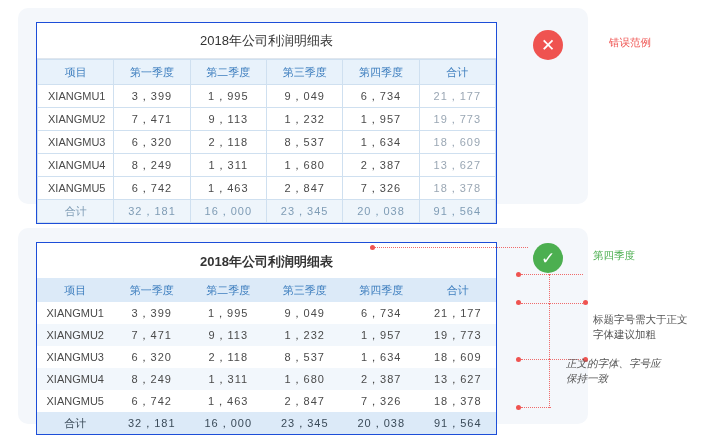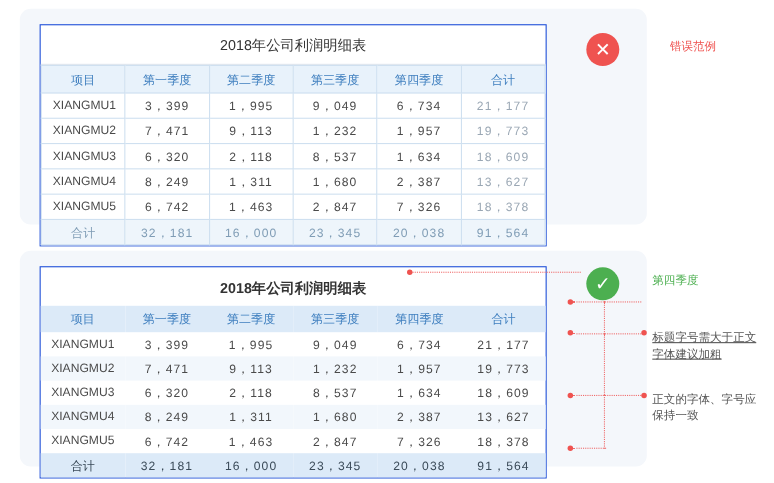--- a/index.html
+++ b/index.html
@@ -105,22 +105,22 @@
   #badge-bad{ left:533px; top:30px; background:#ef5350; }
   #badge-good{ left:533px; top:243px; background:#4caf50; }
 
   .note{
     position:absolute;
     font-size:10.5px;
     line-height:15px;
   }
   #note-bad{ left:593px; top:35px; color:#ef5350;margin-left:16px; }
   #note-good-title{ left:593px; top:248px; color:#4caf50; }
-  #note-1{ left:593px; top:300px; color:#555; width:100px;text-decoration:underline; }
-  #note-2{ left:593px; top:356px; color:#555; width:100px; }
+  #note-1{ left:593px; top:312px; color:#555; width:100px; }
+  #note-2{ left:566px; top:356px; color:#555; width:100px;font-style:italic; }
 
   
   .dline{ position:absolute; border-top:1px dotted #ef6b6b; }
   .dvline{ position:absolute; border-left:1px dotted #ef6b6b; }
   .dot{ position:absolute; width:5px;height:5px;border-radius:50%;background:#ef5350; }
 </style>
 </head>
 <body>
 
 <div class="panel" id="panel-bad">

